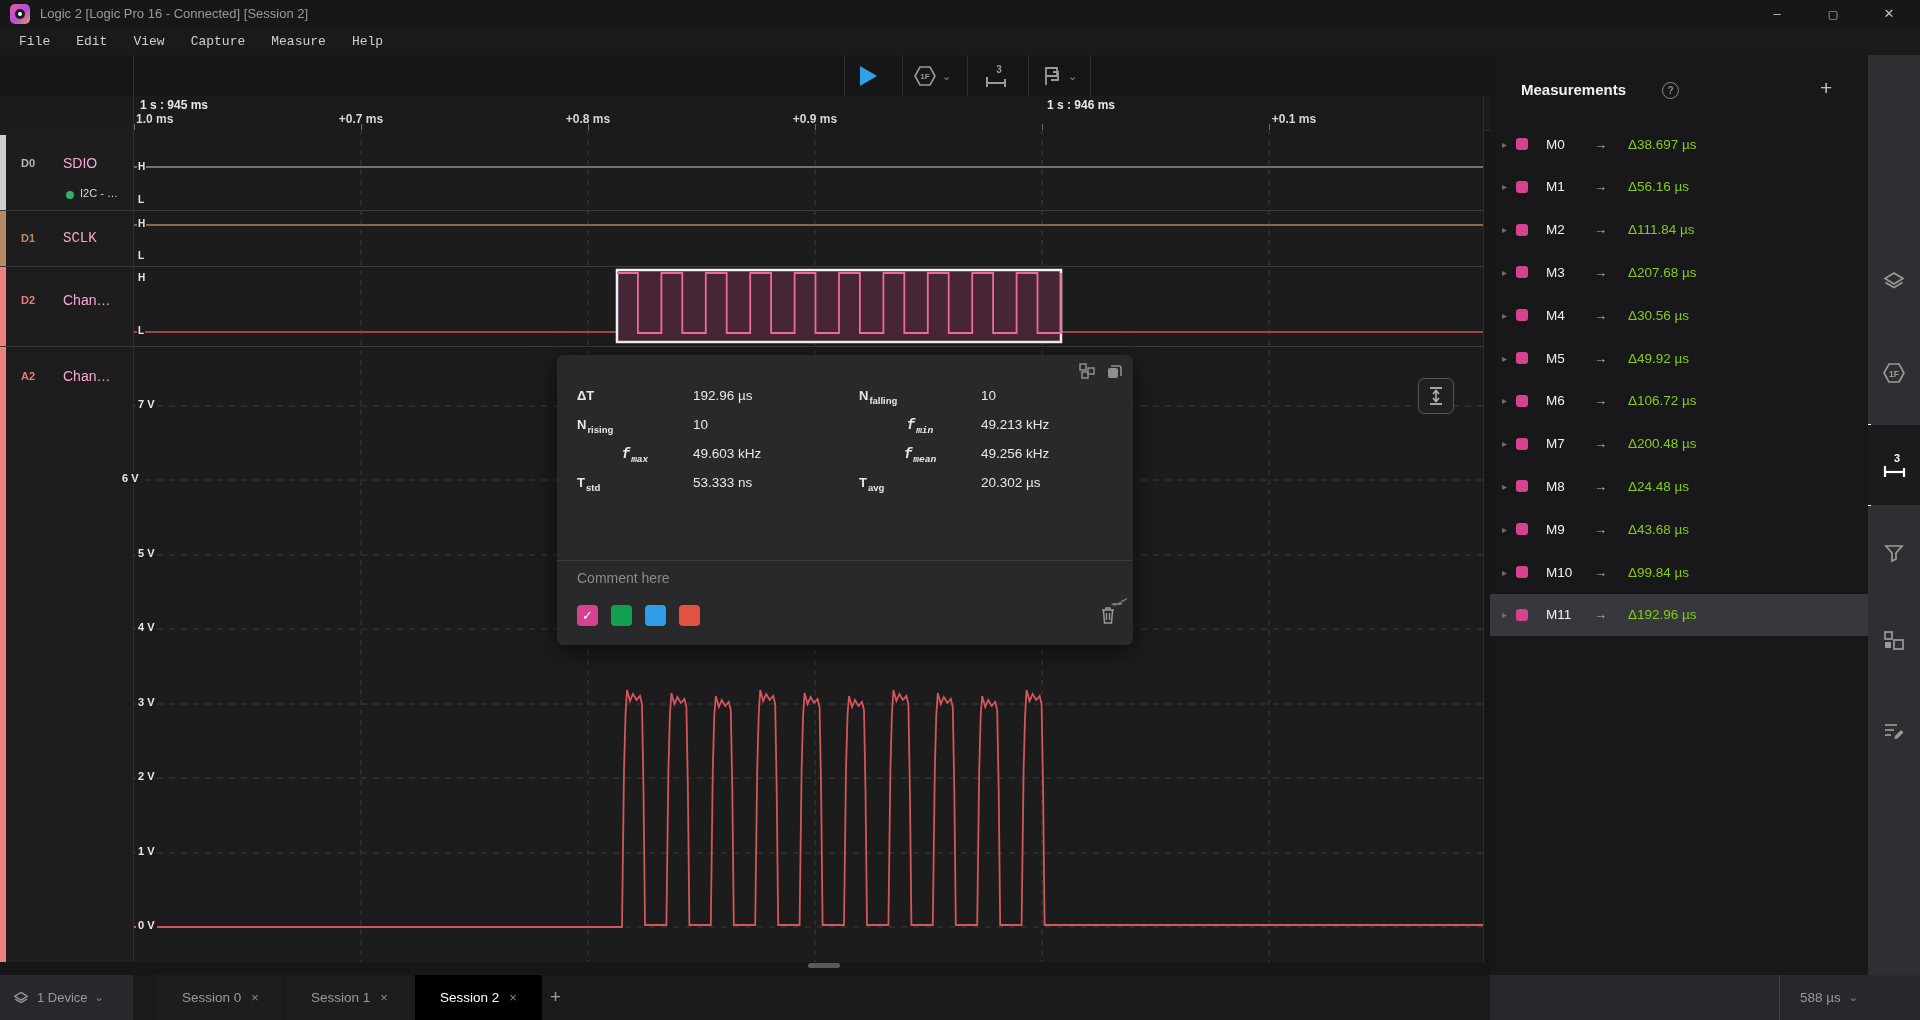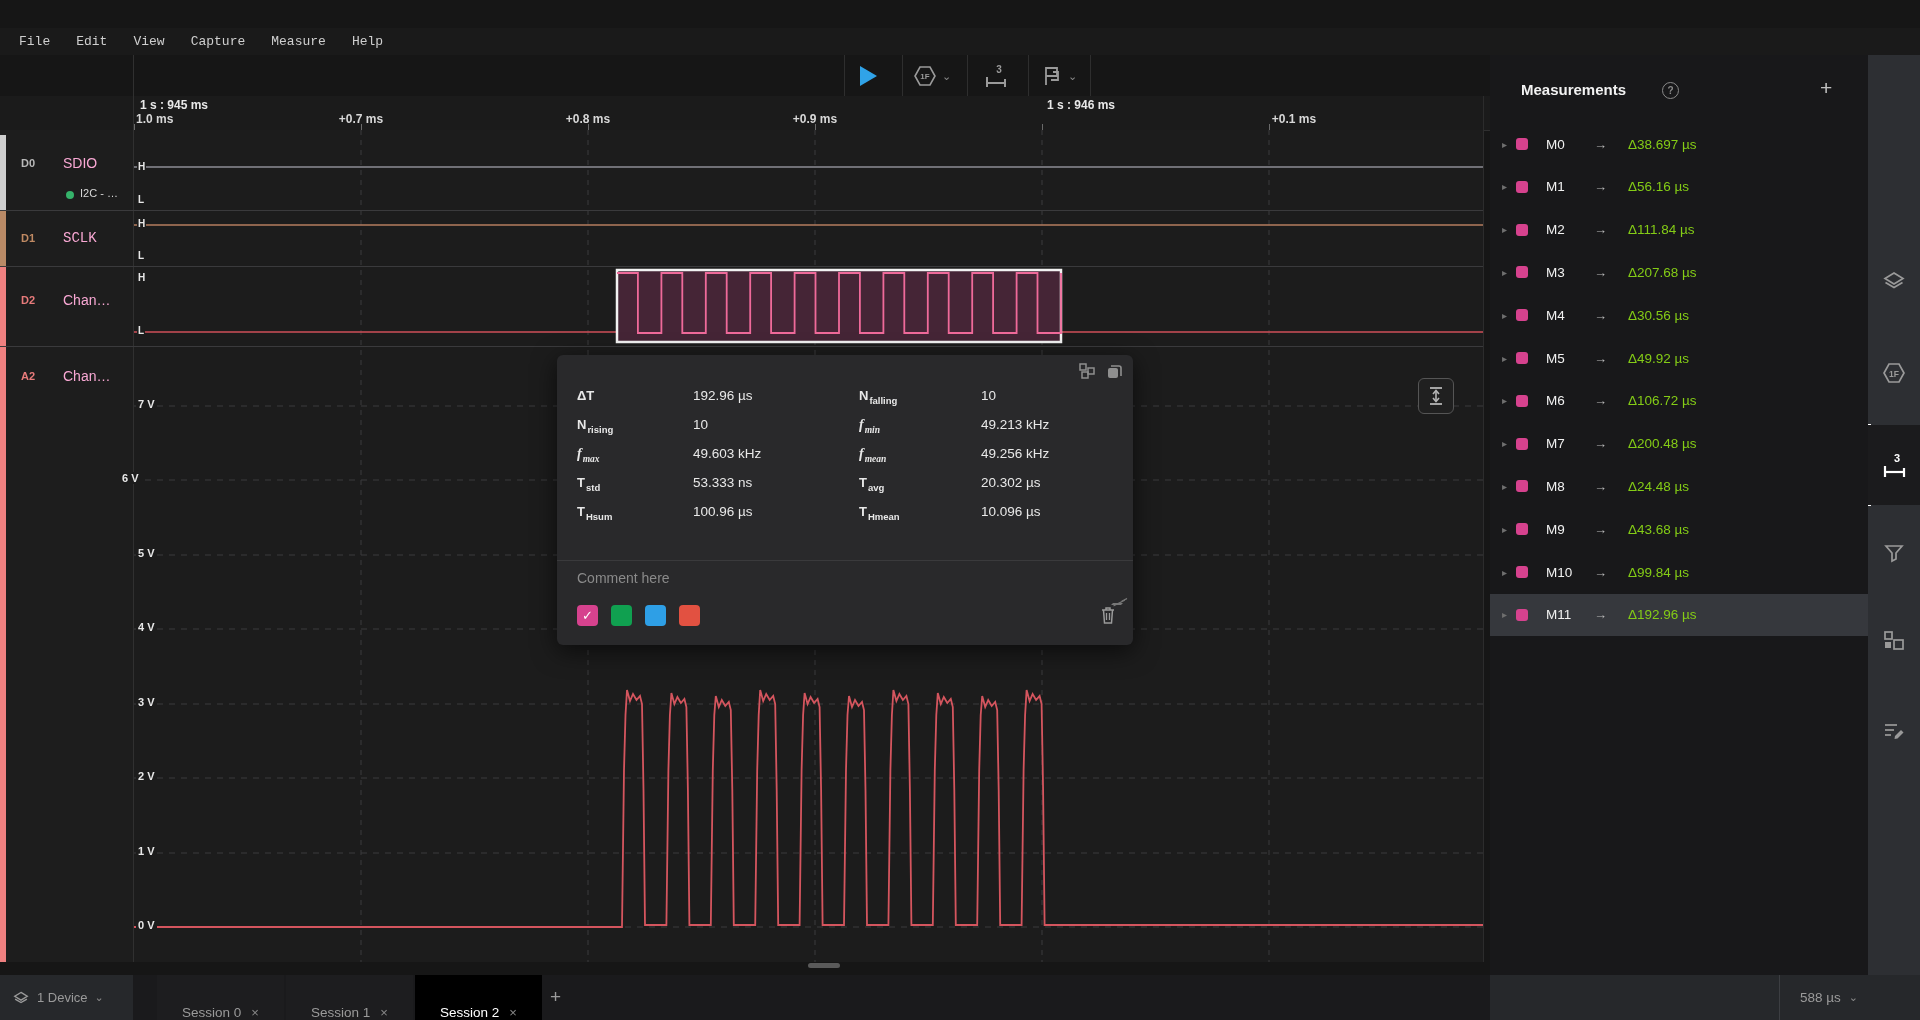--- a/index.html
+++ b/index.html
@@ -42,21 +42,21 @@
   #rightedge{left:1483px;top:96px;width:1px;height:866px;background:#2c2c2c;}
   #expand-btn{left:1418px;top:378px;width:34px;height:34px;border:1px solid #555;border-radius:6px;background:#202020;display:flex;align-items:center;justify-content:center;}
   #hscroll-thumb{left:808px;top:963px;width:32px;height:5px;border-radius:3px;background:#5a5a5a;}
   
   #popup{left:557px;top:355px;width:576px;height:290px;background:#29292b;border-radius:6px;
          box-shadow:0 6px 24px rgba(0,0,0,.6);z-index:30;}
   .pop-icons{position:absolute;right:10px;top:8px;display:flex;gap:10px;}
   #pop-table{position:absolute;left:20px;top:26px;width:540px;}
   .prow{display:grid;grid-template-columns:116px 166px 122px 1fr;height:29px;align-items:center;}
   .plabel{font-size:13px;font-weight:bold;color:#e8e8e8;}
-  .plabel.it{font-style:italic;font-family:Liberation Serif, serif;font-size:14px;}
+  .plabel.it{font-style:italic;font-family:Liberation Mono, monospace;font-size:14px;text-align:center;}
   .psub{font-size:9.5px;position:relative;top:4px;margin-left:1px;}
   .pval{font-size:13.5px;color:#e8e8e8;}
   #pop-divider{position:absolute;left:0;top:205px;width:576px;height:1px;background:#3a3a3c;}
   #comment-box{position:absolute;left:20px;top:215px;width:520px;font-size:14px;color:#8a8a8a;}
   #resize-handle{position:absolute;right:6px;top:238px;width:10px;height:10px;border-right:2px solid #777;border-bottom:2px solid #777;transform:skew(-45deg) rotate(0deg);border-right:none;}
   #resize-handle:before{content:"";position:absolute;right:0;bottom:0;width:8px;height:1.5px;background:#777;transform:rotate(-45deg);}
   #resize-handle:after{content:"";position:absolute;right:0;bottom:3px;width:4px;height:1.5px;background:#777;transform:rotate(-45deg);}
   #swatches{position:absolute;left:20px;top:250px;display:flex;gap:13px;}
   .swatch{width:21px;height:21px;border-radius:4px;display:flex;align-items:center;justify-content:center;color:#fff;font-size:13px;font-weight:bold;}
   #trash-btn{position:absolute;right:16px;top:250px;color:#9a9a9a;}
@@ -74,37 +74,47 @@
   .marrow{color:#b9b9b9;font-size:13px;width:34px;}
   .mval{font-size:13.5px;color:#84cc16;}
   
   #rail{left:1868px;top:55px;width:52px;height:920px;background:#2d2f33;}
   .rail-item{left:1868px;width:52px;height:62px;display:flex;align-items:center;justify-content:center;}
   .rail-item.active{background:#1b1b1d;height:80px;}
   .rail-active-bar{left:1868px;width:3px;background:#fff;}
   
   #bottombar{left:0;top:975px;width:1920px;height:45px;background:#26282b;}
   #tabstrip{left:133px;top:975px;width:1357px;height:45px;background:#1a1a1c;}
-  .tab{position:absolute;top:975px;height:45px;display:flex;align-items:flex-end;justify-content:center;gap:10px;background:#1d1d1f;}
+  .tab{position:absolute;top:975px;height:45px;display:flex;align-items:center;justify-content:center;gap:10px;background:#1d1d1f;}
   .tab .tlabel{font-size:13.5px;color:#9a9a9a;}
   .tab.active{background:#000000;}
   .tab.active .tlabel{color:#ffffff;}
   .tab .tclose{color:#8a8a8a;font-size:13px;}
   #new-tab{left:550px;top:986px;font-size:19px;color:#9a9a9a;}
   #device-sel{left:0;top:975px;width:133px;height:45px;background:#26282b;display:flex;align-items:center;gap:7px;padding-left:12px;box-sizing:border-box;}
   #device-label{font-size:13px;color:#9a9a9a;}
   #zoom-div{left:1779px;top:975px;width:1px;height:45px;background:#3c3e42;}
   #zoom-sel{left:1800px;top:975px;height:45px;display:flex;align-items:center;gap:8px;color:#9a9a9a;font-size:13.5px;}
   svg{display:block;}
 </style>
 </head>
 <body>
 
 <div id="app">
 
+  <div id="titlebar" class="abs">
+    <div id="app-logo" class="abs">
+        <i></i>
+        <b></b>
+      </div>
+    <div id="window-title" class="abs">Logic 2 [Logic Pro 16 - Connected] [Session 2]</div>
+    <div class="winbtn abs" style="left:1754px;">–</div>
+    <div class="winbtn abs" style="left:1810px;font-size:11px;">▢</div>
+    <div class="winbtn abs" style="left:1866px;">✕</div>
+  </div>
 
   <div id="menubar" class="abs">
       <div class="menu-item">File</div>
       <div class="menu-item">Edit</div>
       <div class="menu-item">View</div>
       <div class="menu-item">Capture</div>
       <div class="menu-item">Measure</div>
       <div class="menu-item">Help</div>
     </div>
 
@@ -246,26 +256,20 @@
           <span class="pval">49.603 kHz</span>
           <span class="plabel it"><span>f</span><span class="psub">mean</span></span>
           <span class="pval">49.256 kHz</span>
         </div>
         <div class="prow">
           <span class="plabel"><span>T</span><span class="psub">std</span></span>
           <span class="pval">53.333 ns</span>
           <span class="plabel"><span>T</span><span class="psub">avg</span></span>
           <span class="pval">20.302 µs</span>
         </div>
-        <div class="prow">
-          <span class="plabel"><span>T</span><span class="psub">Hsum</span></span>
-          <span class="pval">100.96 µs</span>
-          <span class="plabel"><span>T</span><span class="psub">Hmean</span></span>
-          <span class="pval">10.096 µs</span>
-        </div>
       </div>
     <div id="pop-divider"></div>
     <div id="comment-box">Comment here</div>
     <div id="resize-handle"></div>
     <div id="swatches">
         <div class="swatch" style="background: rgb(214, 66, 142);">✓</div>
         <div class="swatch" style="background: rgb(16, 160, 80);"></div>
         <div class="swatch" style="background: rgb(46, 159, 230);"></div>
         <div class="swatch" style="background: rgb(226, 81, 65);"></div>
       </div>

